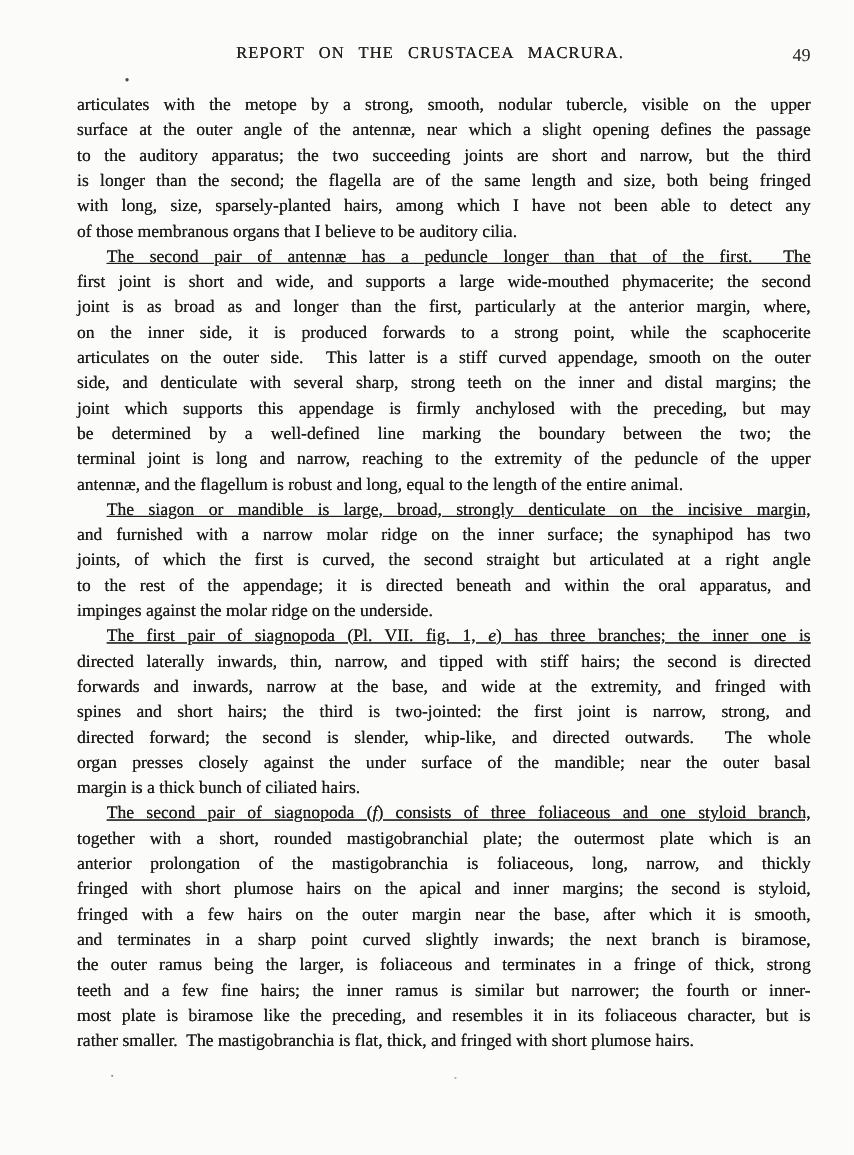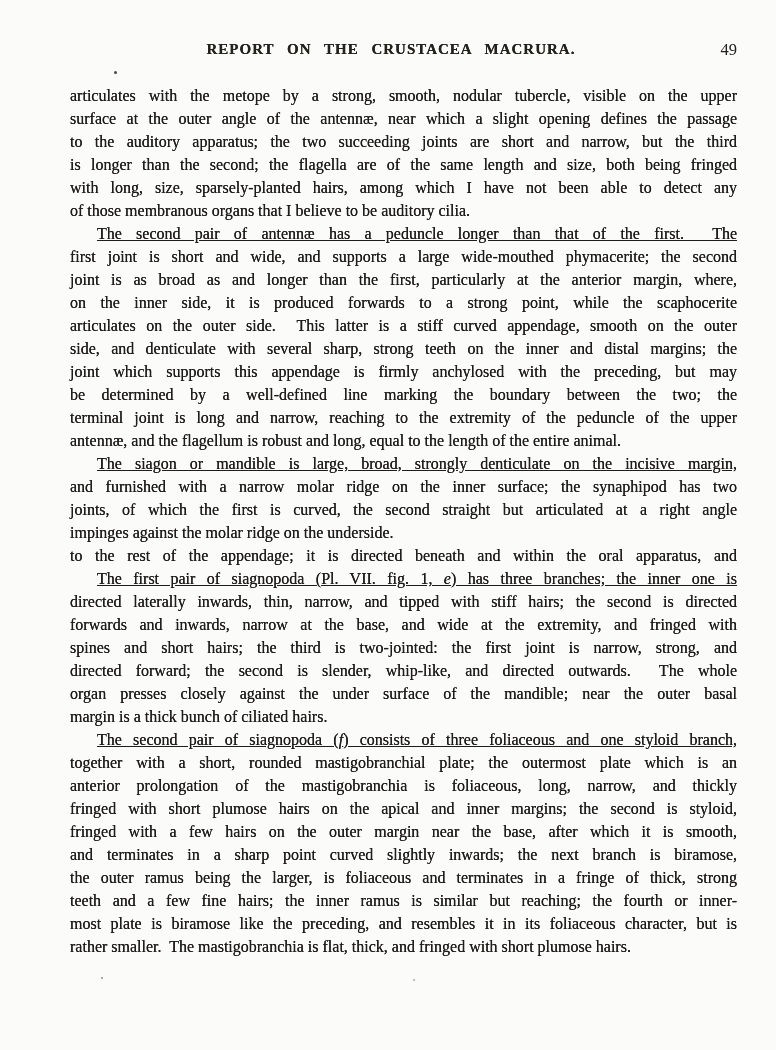--- a/index.html
+++ b/index.html
@@ -18,21 +18,21 @@
   .header {
     position: absolute;
     top: 41px; left: 45px; width: 692px;
     height: 20px;
   }
   .header-title {
     text-align: center;
     font-size: 15px;
     letter-spacing: 1px;
     word-spacing: 8px;
-    font-weight: 700;
+    font-weight: 400;
     color: #24221f;
     text-shadow: 0 0 0.3px #24221f;
   }
   .page-number {
     position: absolute;
     right: 0; top: -1px;
     font-size: 16.5px;
     font-weight: 400;
     color: #24221f;
   }
@@ -82,37 +82,37 @@
       <div class="line"><span>on the inner side, it is produced forwards to a strong point, while the scaphocerite</span></div>
       <div class="line"><span>articulates on the outer side.&nbsp; This latter is a stiff curved appendage, smooth on the outer</span></div>
       <div class="line"><span>side, and denticulate with several sharp, strong teeth on the inner and distal margins; the</span></div>
       <div class="line"><span>joint which supports this appendage is firmly anchylosed with the preceding, but may</span></div>
       <div class="line"><span>be determined by a well-defined line marking the boundary between the two; the</span></div>
       <div class="line"><span>terminal joint is long and narrow, reaching to the extremity of the peduncle of the upper</span></div>
       <div class="line endline"><span>antennæ, and the flagellum is robust and long, equal to the length of the entire animal.</span></div>
       <div class="line indent"><span>The siagon or mandible is large, broad, strongly denticulate on the incisive margin,</span></div>
       <div class="line"><span>and furnished with a narrow molar ridge on the inner surface; the synaphipod has two</span></div>
       <div class="line"><span>joints, of which the first is curved, the second straight but articulated at a right angle</span></div>
+      <div class="line"><span>to the rest of the appendage; it is directed beneath and within the oral apparatus, and</span></div>
       <div class="line endline"><span>impinges against the molar ridge on the underside.</span></div>
-      <div class="line"><span>to the rest of the appendage; it is directed beneath and within the oral apparatus, and</span></div>
       <div class="line indent"><span>The first pair of siagnopoda (Pl. VII. fig. 1, </span><i>e</i><span>) has three branches; the inner one is</span></div>
       <div class="line"><span>directed laterally inwards, thin, narrow, and tipped with stiff hairs; the second is directed</span></div>
       <div class="line"><span>forwards and inwards, narrow at the base, and wide at the extremity, and fringed with</span></div>
       <div class="line"><span>spines and short hairs; the third is two-jointed: the first joint is narrow, strong, and</span></div>
       <div class="line"><span>directed forward; the second is slender, whip-like, and directed outwards.&nbsp; The whole</span></div>
       <div class="line"><span>organ presses closely against the under surface of the mandible; near the outer basal</span></div>
       <div class="line endline"><span>margin is a thick bunch of ciliated hairs.</span></div>
       <div class="line indent"><span>The second pair of siagnopoda (</span><i>f</i><span>) consists of three foliaceous and one styloid branch,</span></div>
       <div class="line"><span>together with a short, rounded mastigobranchial plate; the outermost plate which is an</span></div>
       <div class="line"><span>anterior prolongation of the mastigobranchia is foliaceous, long, narrow, and thickly</span></div>
       <div class="line"><span>fringed with short plumose hairs on the apical and inner margins; the second is styloid,</span></div>
       <div class="line"><span>fringed with a few hairs on the outer margin near the base, after which it is smooth,</span></div>
       <div class="line"><span>and terminates in a sharp point curved slightly inwards; the next branch is biramose,</span></div>
       <div class="line"><span>the outer ramus being the larger, is foliaceous and terminates in a fringe of thick, strong</span></div>
-      <div class="line"><span>teeth and a few fine hairs; the inner ramus is similar but reaching; the fourth or inner-</span></div>
+      <div class="line"><span>teeth and a few fine hairs; the inner ramus is similar but narrower; the fourth or inner-</span></div>
       <div class="line"><span>most plate is biramose like the preceding, and resembles it in its foliaceous character, but is</span></div>
       <div class="line endline"><span>rather smaller.&nbsp; The mastigobranchia is flat, thick, and fringed with short plumose hairs.</span></div>
     </div>
 
   <div class="speck speck-1"></div>
   <div class="speck speck-2"></div>
   <div class="speck speck-3"></div>
 </div>
 
 </body></html>

